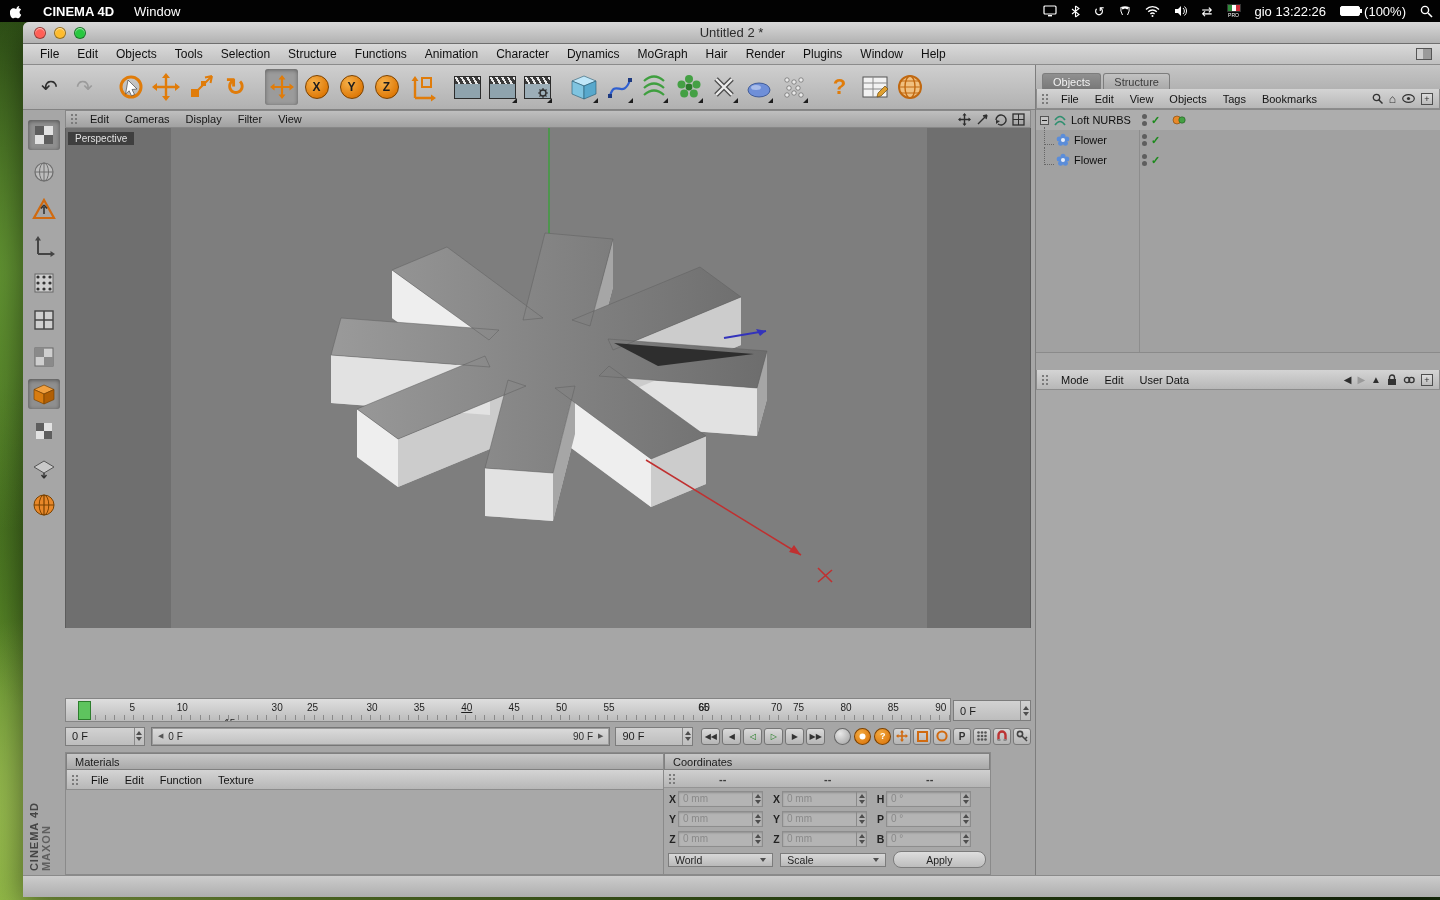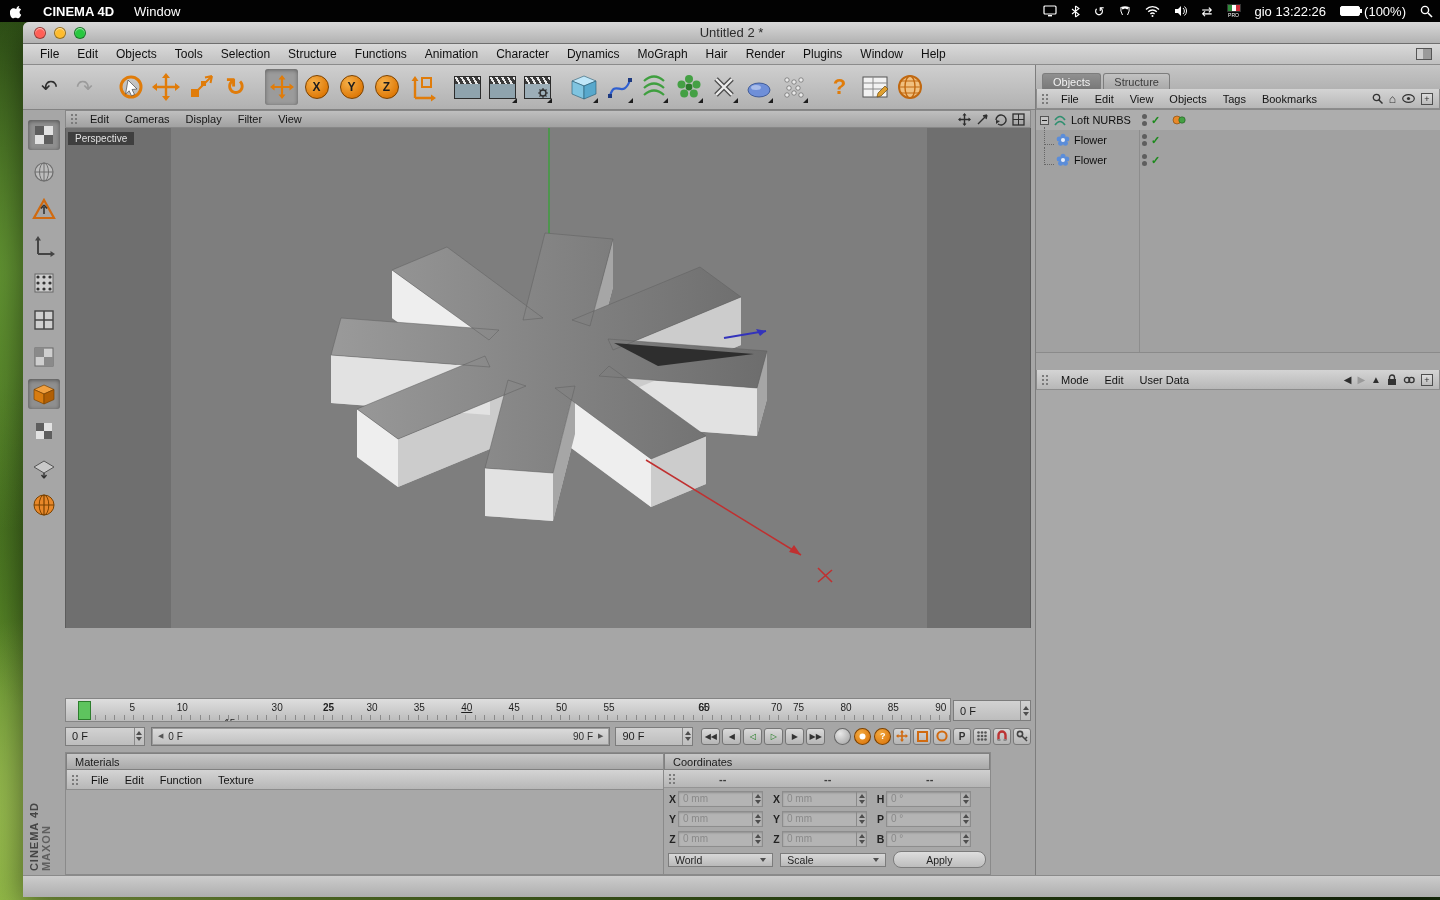--- a/index.html
+++ b/index.html
@@ -508,21 +508,21 @@
   </div>
 
   <div class="ruler">
     <div class="playhead"></div>
     <div>
         <span class="ticklabel" style="left: 16px;">0</span>
         <span class="ticklabel" style="left: 63.4px;">5</span>
         <span class="ticklabel" style="left: 110.8px;">10</span>
         <span class="ticklabel" style="left: 158.2px; margin-top: 16px;">15</span>
         <span class="ticklabel" style="left: 205.6px;">30</span>
-        <span class="ticklabel" style="left: 257px; font-weight: bold;">25</span>
+        <span class="ticklabel" style="left: 241px;">25</span>
         <span class="ticklabel" style="left: 300.4px;">30</span>
         <span class="ticklabel" style="left: 347.8px;">35</span>
         <span class="ticklabel" style="left: 395.2px; text-decoration: underline;">40</span>
         <span class="ticklabel" style="left: 442.6px;">45</span>
         <span class="ticklabel" style="left: 490px;">50</span>
         <span class="ticklabel" style="left: 537.4px;">55</span>
         <span class="ticklabel" style="left: 584.8px; padding-left: 48px;">60</span>
         <span class="ticklabel" style="left: 632.2px;">65</span>
         <span class="ticklabel" style="left: 705px;">70</span>
         <span class="ticklabel" style="left: 727px;">75</span>

